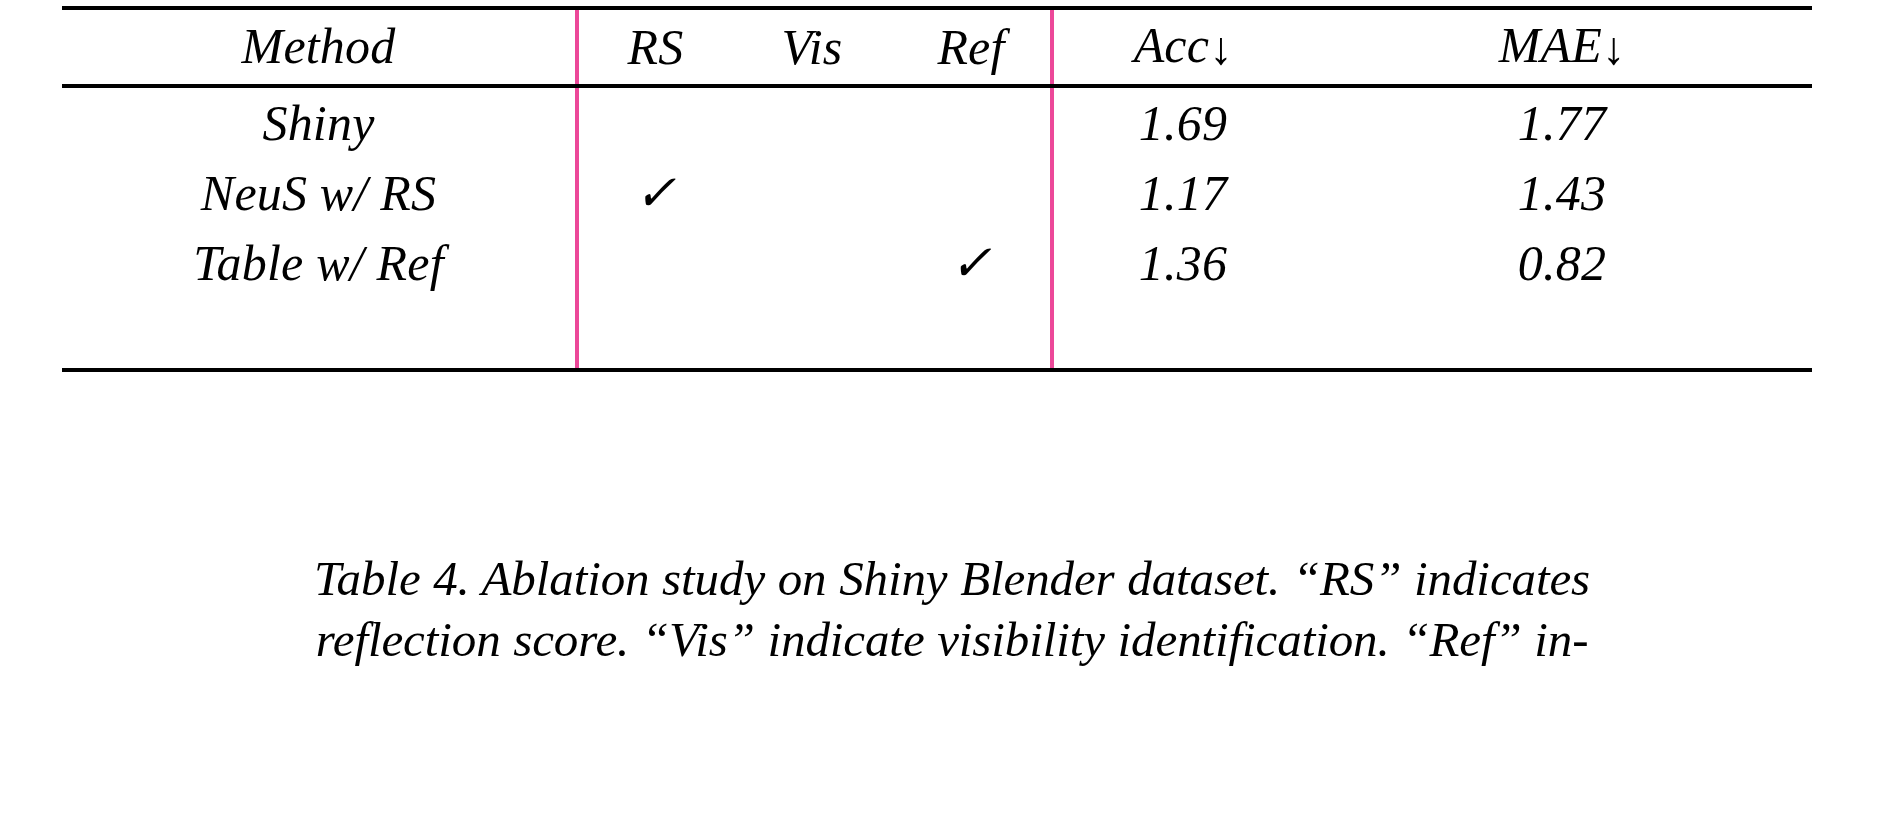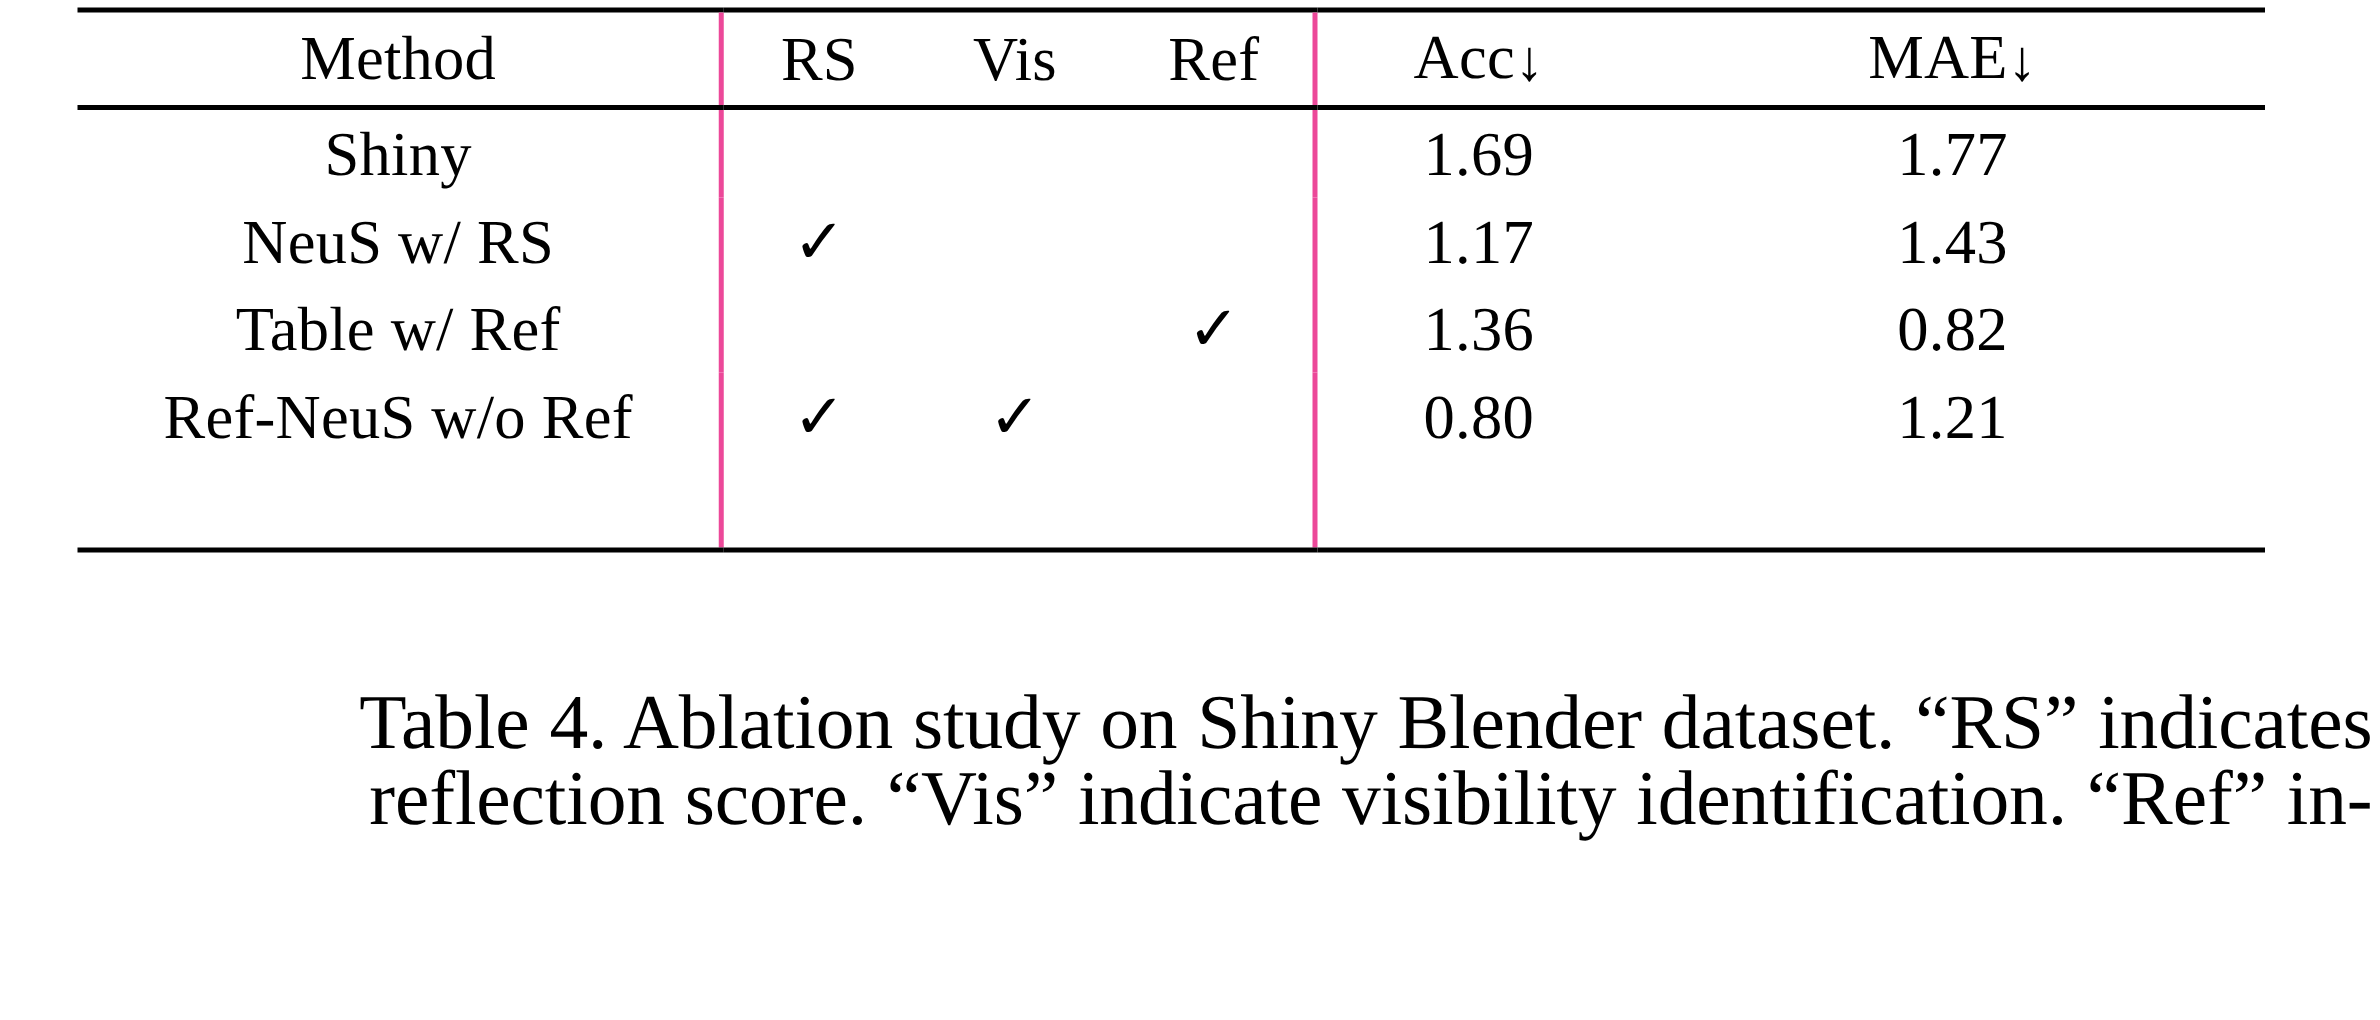--- a/index.html
+++ b/index.html
@@ -13,20 +13,21 @@
     font-family: "Liberation Serif", "DejaVu Serif", serif;
     color: #000000;
     overflow: hidden;
   }
 
   .page {
     position: relative;
     width: 1524px;
     height: 816px;
     background: #ffffff;
+    font-style: italic;
   }
 
   
   .table-wrap {
     position: absolute;
     left: 62px;
     top: 6px;
     width: 1750px;
   }
 
@@ -86,23 +87,23 @@
 
   
   .spacer-row td { height: 14px; line-height: 14px; font-size: 0; }
 
   
   .caption {
     position: absolute;
     left: 6px;
     top: 548px;
     width: 1892px;
-    font-size: 62px;
+    font-size: 49px;
     line-height: 61px;
-    text-align: right;
+    text-align: center;
     letter-spacing: -0.1px;
     word-spacing: 0.5px;
   }
   .caption .cap-line { display: block; white-space: nowrap; }
 </style>
 </head>
 <body>
 
 <div class="page">
 
@@ -150,28 +151,20 @@
 
         <tr class="data-row">
           <td>Table w/ Ref</td>
           <td class="vline-left"><span class="checkmark"></span></td>
           <td><span class="checkmark"></span></td>
           <td><span class="checkmark">✓</span></td>
           <td class="vline-left">1.36</td>
           <td>0.82</td>
         </tr>
 
-        <tr class="data-row">
-          <td>Ref-NeuS w/o Ref</td>
-          <td class="vline-left"><span class="checkmark">✓</span></td>
-          <td><span class="checkmark">✓</span></td>
-          <td><span class="checkmark"></span></td>
-          <td class="vline-left">0.80</td>
-          <td>1.21</td>
-        </tr>
 
 
         <tr class="spacer-row">
           <td class="rule-bottom"></td>
           <td class="rule-bottom vline-left"></td>
           <td class="rule-bottom"></td>
           <td class="rule-bottom"></td>
           <td class="rule-bottom vline-left"></td>
           <td class="rule-bottom"></td>
         </tr>

